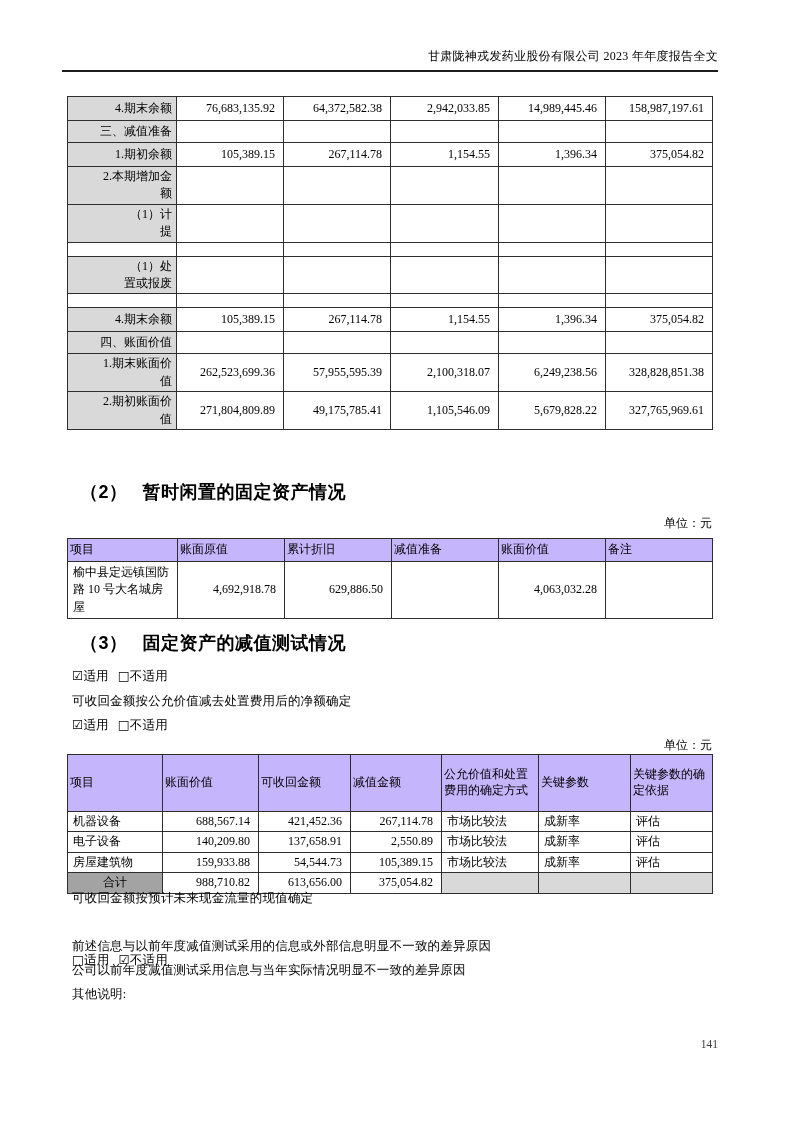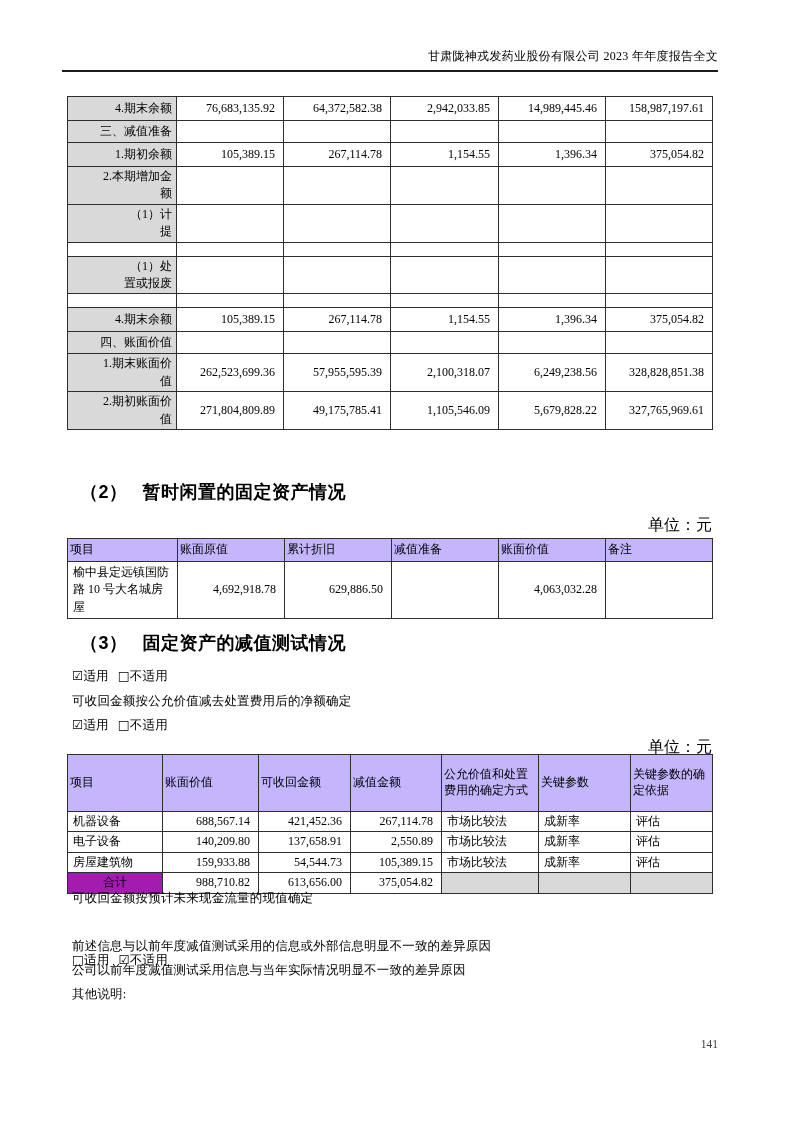--- a/index.html
+++ b/index.html
@@ -18,27 +18,27 @@
   td { border:1px solid #2e2e2e; font-size:12px; line-height:1.45; overflow:hidden; vertical-align:middle; word-break:break-all; }
 
   .lab { background:#d9d9d9; text-align:right; padding:1px 4px 1px 5px; }
   .ind0 { text-indent:0; }
   .ind1 { text-indent:24px; }
   .ind2 { text-indent:48px; }
   .sp  { background:#fff; }
   .num { text-align:right; padding:1px 8px 1px 3px; }
   .txt { text-align:left; padding:1px 3px 1px 5px; }
   .hd  { background:#c4b5fd; text-align:left; padding:1px 2px; }
-  .tot-lab { background:#a21caf; text-align:center; padding:1px 15px; }
+  .tot-lab { background:#a3a3a3; text-align:center; padding:1px 15px; }
   .gray-empty { background:#d9d9d9; }
 
   .sec-heading { position:absolute; left:80px; font-family:"Liberation Sans","DejaVu Sans",sans-serif; font-size:18px; font-weight:bold; letter-spacing:0.5px; }
   .sec-num { margin-right:15px; }
 
-  .unit-label { position:absolute; left:62px; width:650px; text-align:right; font-size:16px; }
+  .unit-label { position:absolute; left:62px; width:650px; text-align:right; font-size:12px; }
 
   .body-line { position:absolute; left:72px; font-size:12.5px; letter-spacing:0.2px; }
   .apply-line .box { font-family:"DejaVu Sans",sans-serif; font-size:12.5px; }
   .apply-line .second { margin-left:9px; }
 
   .page-num { position:absolute; top:1038px; left:62px; width:656px; text-align:right; font-size:11.5px; color:#3a3a3a; }
 </style>
 </head>
 <body>
 

